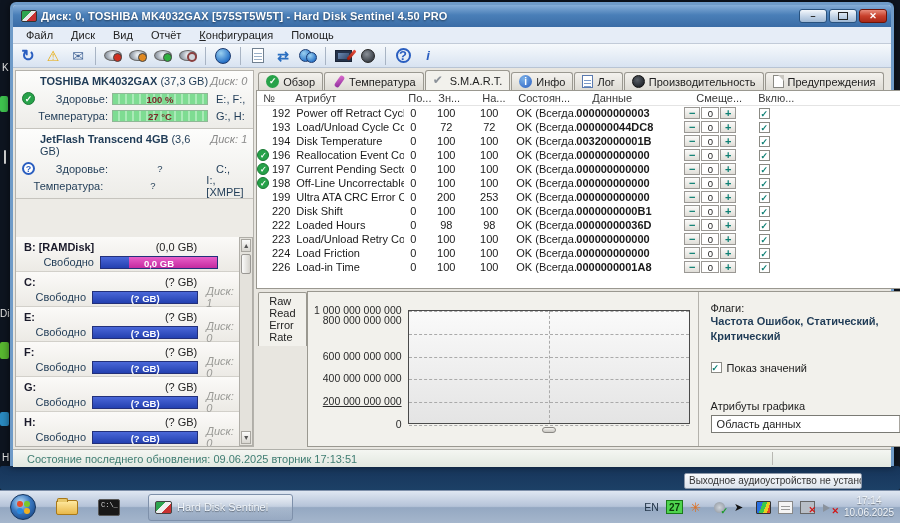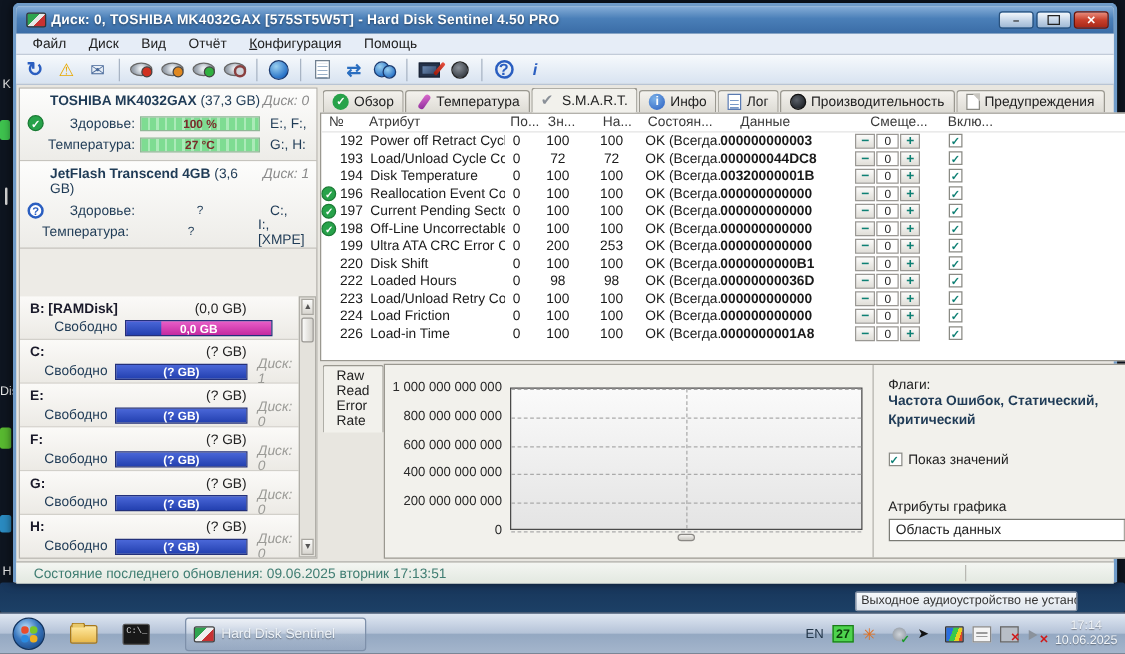--- a/index.html
+++ b/index.html
@@ -657,24 +657,24 @@
           <div class="sb-arrow down">▼</div>
         </div>
       </div>
 
       <div class="bottom-area">
         <div class="subtab">Raw Read Error Rate</div>
         <div class="bottom-box">
           <div class="chart-zone">
             <div id="yticks">
                 <span class="ytick" style="top: 18px;">1 000 000 000 000</span>
-                <span class="ytick" style="top: 41px;">800 000 000 000</span>
+                <span class="ytick" style="top: 28px;">800 000 000 000</span>
                 <span class="ytick" style="top: 63.6px;">600 000 000 000</span>
                 <span class="ytick" style="top: 86.4px;">400 000 000 000</span>
-                <span class="ytick" style="top: 109.2px;">200 000 000 000</span>
+                <span class="ytick" style="top: 109.2px; text-decoration: underline;">200 000 000 000</span>
                 <span class="ytick" style="top: 132px;">0</span>
               </div>
             <div class="plot" id="plot">
               <div class="vline"></div>
               <div class="plot-handle"></div>
             <div class="gridline" style="top: 0px;"></div>
                 <div class="gridline" style="top: 22.8px;"></div>
                 <div class="gridline" style="top: 45.6px;"></div>
                 <div class="gridline" style="top: 68.4px;"></div>
                 <div class="gridline" style="top: 91.2px;"></div>

